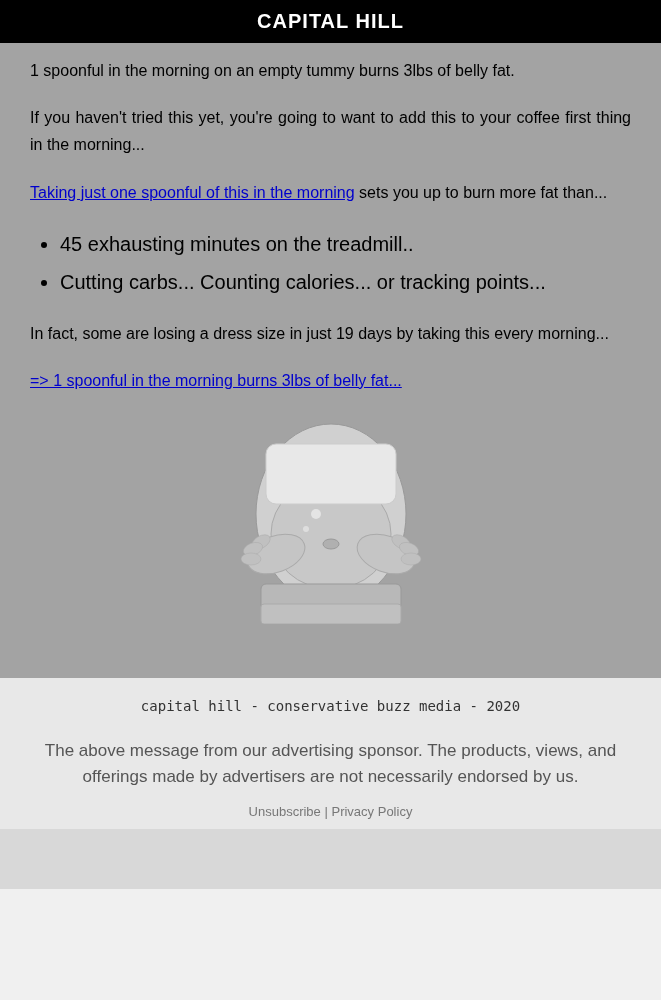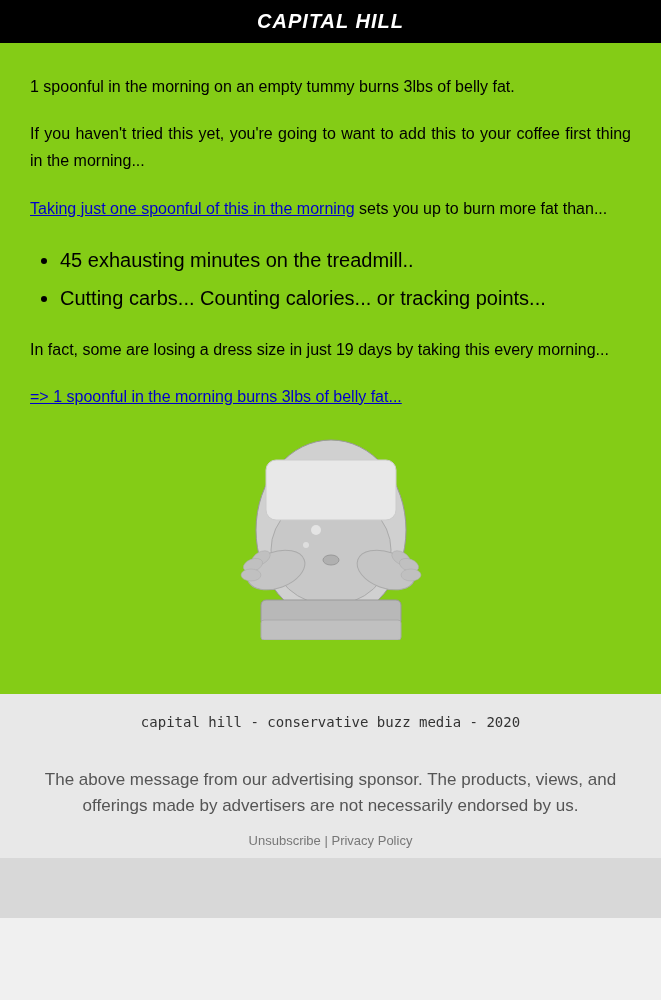--- a/index.html
+++ b/index.html
@@ -15,25 +15,24 @@
       min-height: 1000px;
     }
     .header-bar {
       background: #000;
       color: #fff;
       text-align: center;
       padding: 10px 20px;
       font-size: 20px;
       font-weight: bold;
       letter-spacing: 1px;
-      font-style: italic;
     }
     .main-content {
-      background: #84cc16;
-      padding: 30px 30px 40px 30px;
+      background: #a3a3a3;
+      padding: 14px 30px 40px 30px;
     }
     .paragraph {
       margin-bottom: 20px;
       line-height: 1.7;
       color: #000;
       font-size: 16px;
       text-align: justify;
     }
     .link-text {
       color: #0000cc;
@@ -59,21 +58,21 @@
     }
     .footer-area {
       background: #e8e8e8;
       padding: 20px 20px 10px 20px;
       text-align: center;
     }
     .footer-branding {
       font-family: monospace;
       font-size: 14px;
       color: #333;
-      margin-bottom: 37px;
+      margin-bottom: 24px;
     }
     .footer-disclaimer {
       font-size: 17px;
       color: #555;
       line-height: 1.5;
       margin-bottom: 15px;
       max-width: 600px;
       margin-left: auto;
       margin-right: auto;
     }

